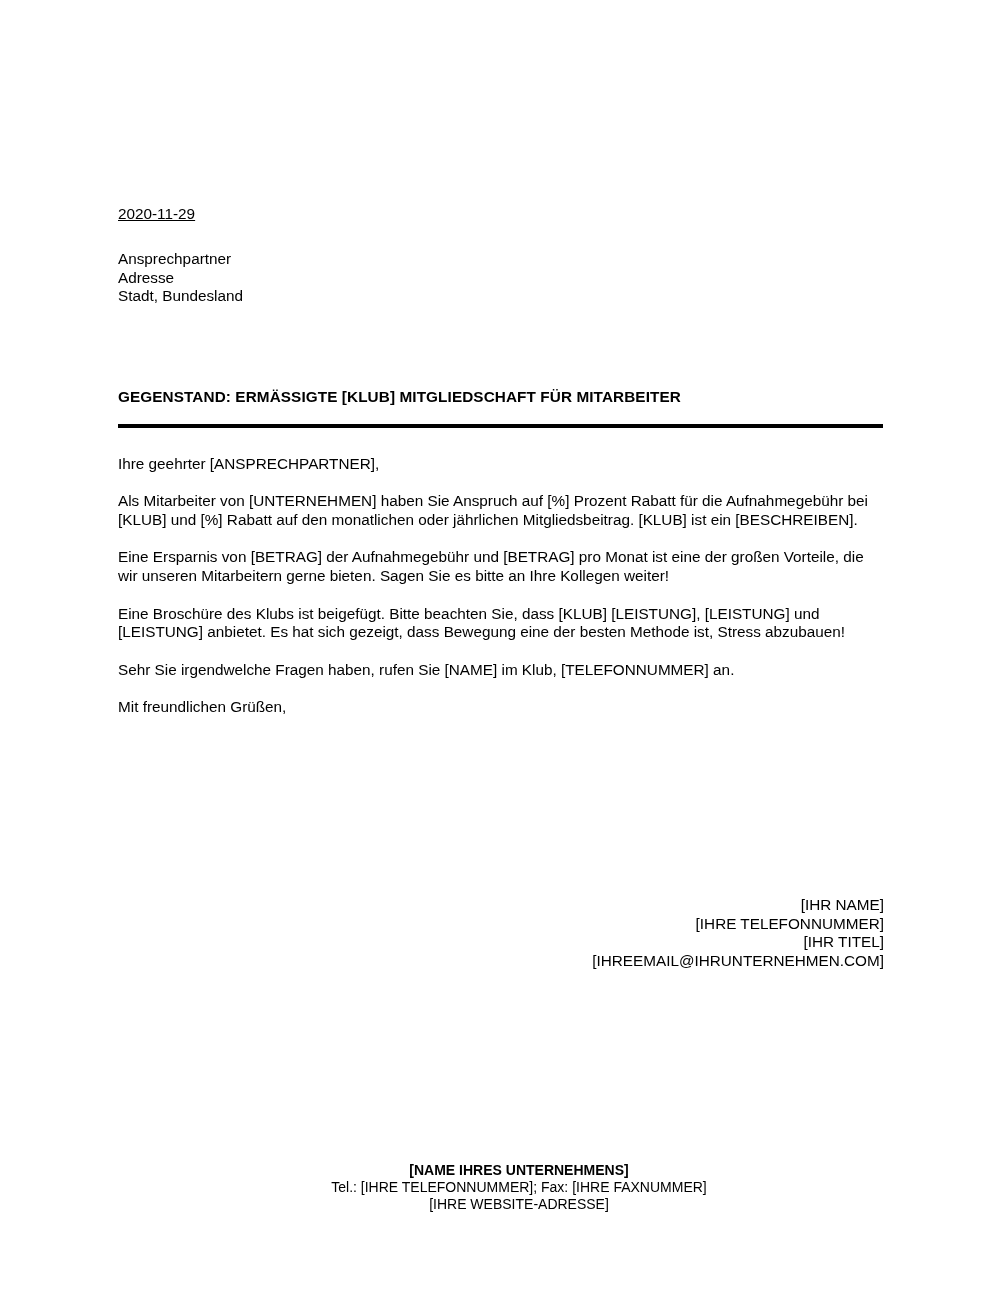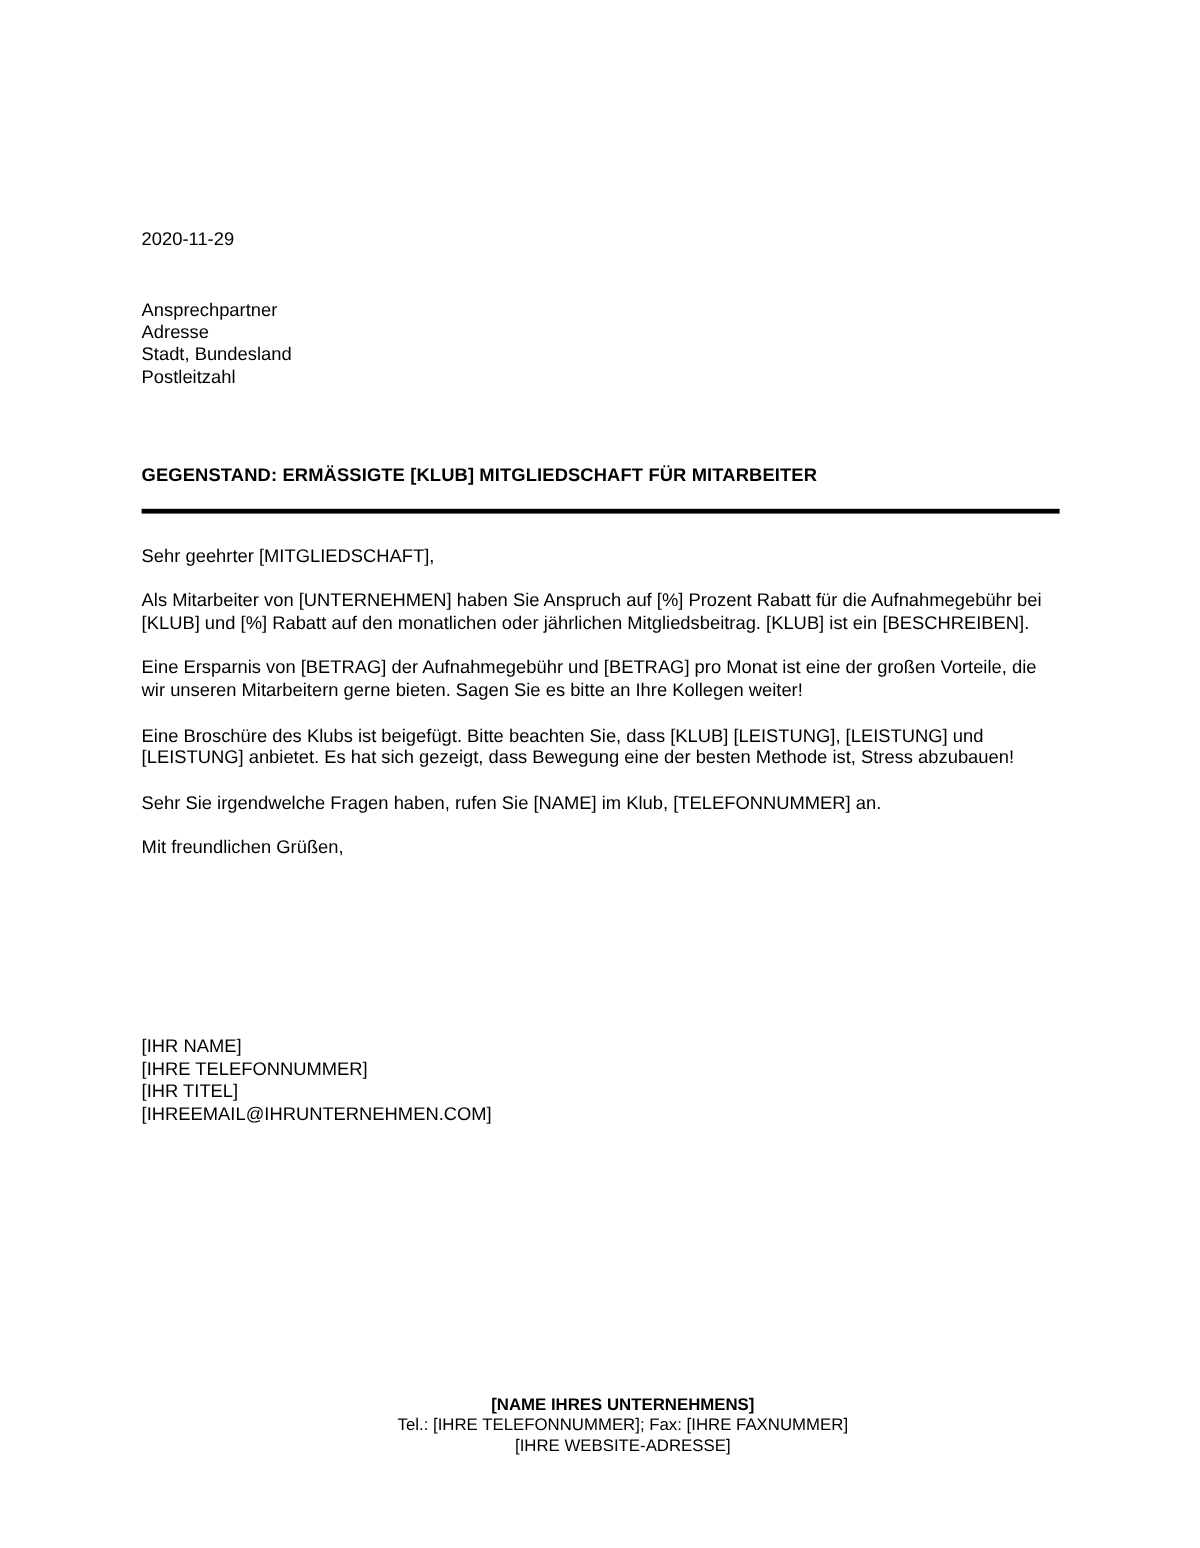--- a/index.html
+++ b/index.html
@@ -13,39 +13,39 @@
     width: 1000px;
     height: 1290px;
     background: #ffffff;
     color: #000000;
     font-family: "Liberation Sans", "DejaVu Sans", sans-serif;
     font-size: 15.3px;
     line-height: 18.7px;
     overflow: hidden;
   }
   .abs { position: absolute; left: 118px; width: 766px; }
-  .date-line { top: 191px; }
+  .date-line { top: 205px; text-decoration: underline; }
   .recipient-block { top: 250px; }
   .subject-line {
     top: 388px;
     font-weight: bold;
     letter-spacing: 0.1px;
     white-space: nowrap;
   }
   .subject-rule {
     position: absolute;
     left: 118px;
     top: 424px;
     width: 765px;
     height: 4px;
     background: #000000;
   }
   .body-block { top: 455px; }
   .body-block p { margin: 0 0 18.7px 0; }
-  .signature-block { top: 864px; }
+  .signature-block { top: 896px; text-align: right; }
   .footer-block {
     position: absolute;
     left: 0;
     top: 1162px;
     width: 1000px;
     text-align: center;
     font-size: 14px;
     line-height: 17.2px;
     padding-left: 19px;
   }
@@ -55,29 +55,28 @@
 <body>
 
 <div class="page">
 
   <div class="abs date-line">2020-11-29</div>
 
   <div class="abs recipient-block">
     <div>Ansprechpartner</div>
     <div>Adresse</div>
     <div>Stadt, Bundesland</div>
-    <div>Postleitzahl</div>
   </div>
 
   <div class="abs subject-line">GEGENSTAND: ERMÄSSIGTE [KLUB] MITGLIEDSCHAFT FÜR MITARBEITER</div>
 
   <div class="subject-rule"></div>
 
   <div class="abs body-block">
-    <p>Sehr geehrter [MITGLIEDSCHAFT],</p>
+    <p>Ihre geehrter [ANSPRECHPARTNER],</p>
     <p>Als Mitarbeiter von [UNTERNEHMEN] haben Sie Anspruch auf [%] Prozent Rabatt für die Aufnahmegebühr bei [KLUB] und [%] Rabatt auf den monatlichen oder jährlichen Mitgliedsbeitrag. [KLUB] ist ein [BESCHREIBEN].</p>
     <p>Eine Ersparnis von [BETRAG] der Aufnahmegebühr und [BETRAG] pro Monat ist eine der großen Vorteile, die wir unseren Mitarbeitern gerne bieten. Sagen Sie es bitte an Ihre Kollegen weiter!</p>
     <p>Eine Broschüre des Klubs ist beigefügt. Bitte beachten Sie, dass [KLUB] [LEISTUNG], [LEISTUNG] und [LEISTUNG] anbietet. Es hat sich gezeigt, dass Bewegung eine der besten Methode ist, Stress abzubauen!</p>
     <p>Sehr Sie irgendwelche Fragen haben, rufen Sie [NAME] im Klub, [TELEFONNUMMER] an.</p>
     <p>Mit freundlichen Grüßen,</p>
   </div>
 
   <div class="abs signature-block">
     <div>[IHR NAME]</div>
     <div>[IHRE TELEFONNUMMER]</div>

